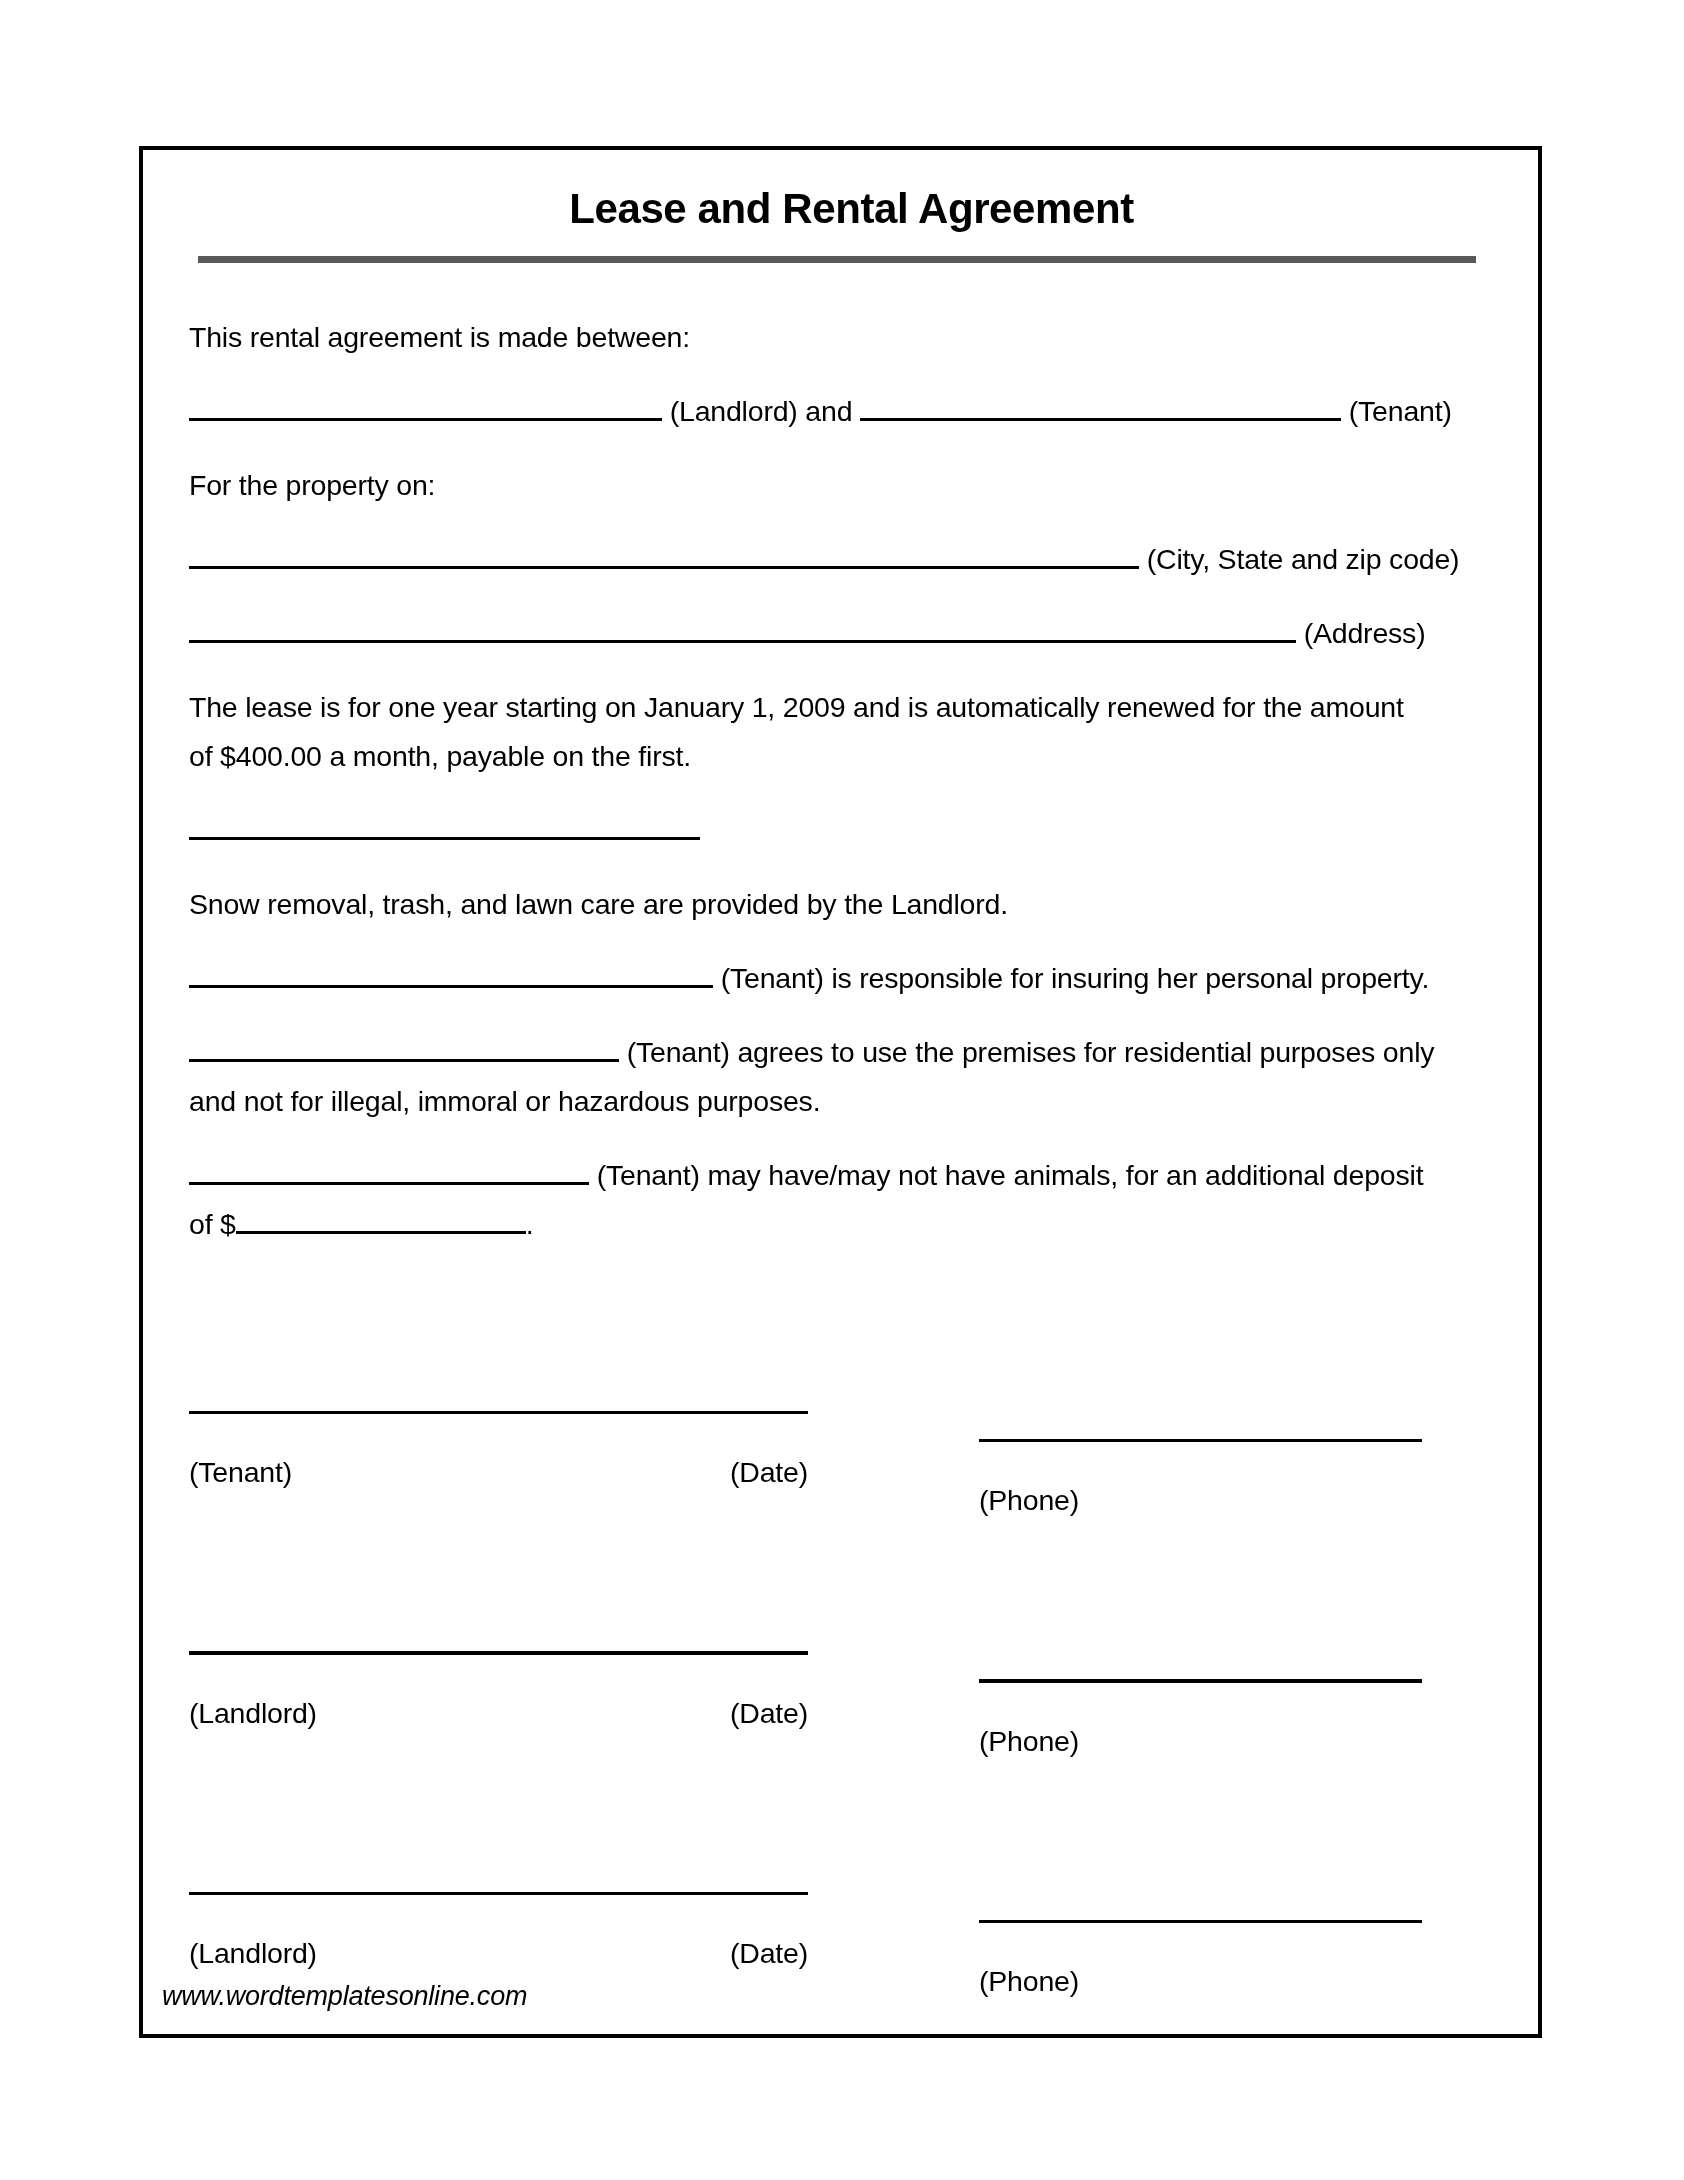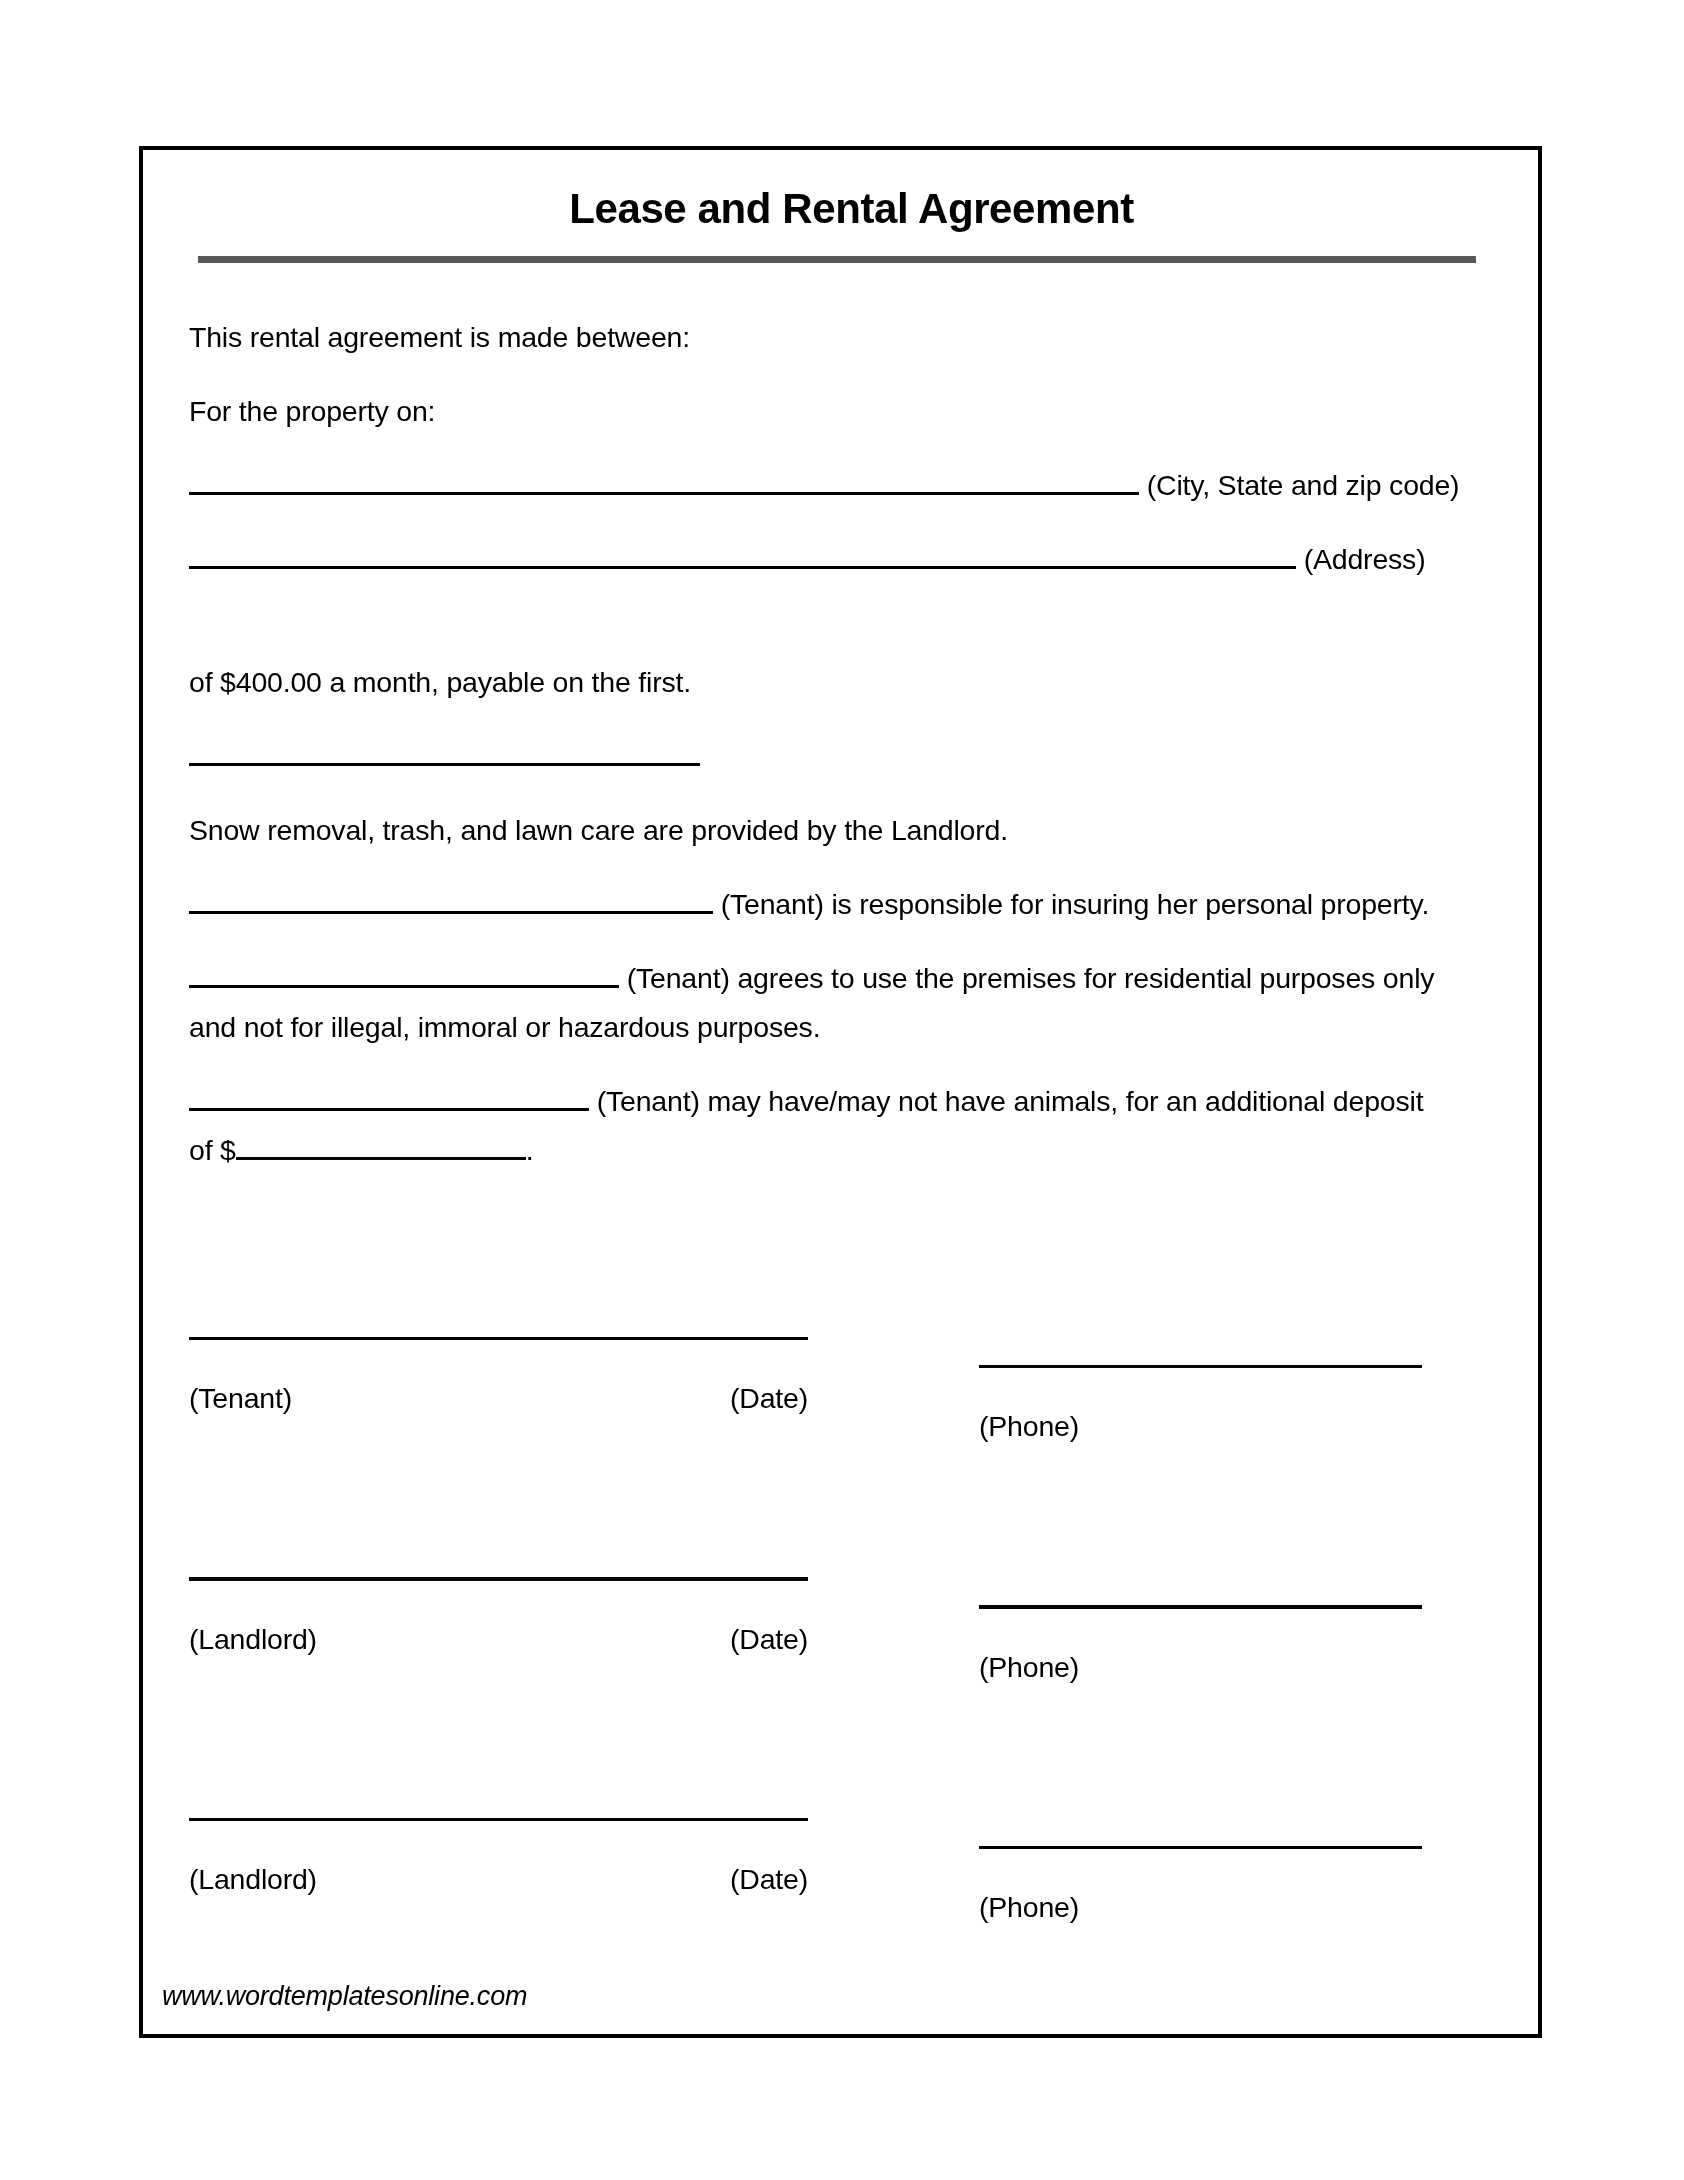--- a/index.html
+++ b/index.html
@@ -97,35 +97,41 @@
 <body>
 
 <div class="sheet">
   <div class="content">
 
     <div class="title">Lease and Rental Agreement</div>
     <div class="title-rule"></div>
 
     <p class="first-para">This rental agreement is made between:</p>
 
+    <p class="nowrap">
+      <span class="blank w-landlord"></span>
+      <span>(Landlord) and</span>
+      <span class="blank w-tenant1"></span>
+      <span>(Tenant)</span>
+    </p>
 
     <p>For the property on:</p>
 
     <p class="nowrap">
       <span class="blank w-city"></span>
       <span>(City, State and zip code)</span>
     </p>
 
     <p class="nowrap">
       <span class="blank w-address"></span>
       <span>(Address)</span>
     </p>
 
     <p>
-      <br>
+      <span>The lease is for one year starting on January 1, 2009 and is automatically renewed for the amount</span><br>
       <span>of $400.00 a month, payable on the first.</span>
     </p>
 
     <p class="nowrap">
       <span class="blank w-electric"></span>
     </p>
 
     <p>Snow removal, trash, and lawn care are provided by the Landlord.</p>
 
     <p class="nowrap">

